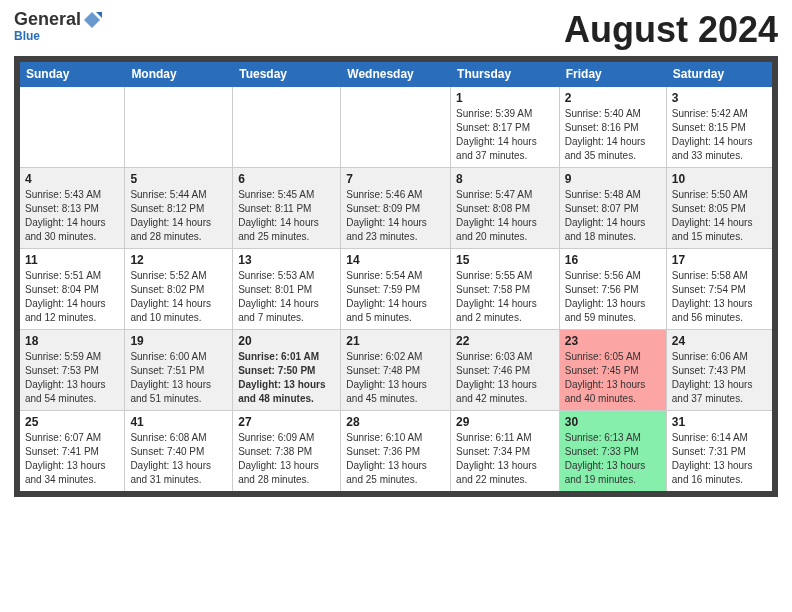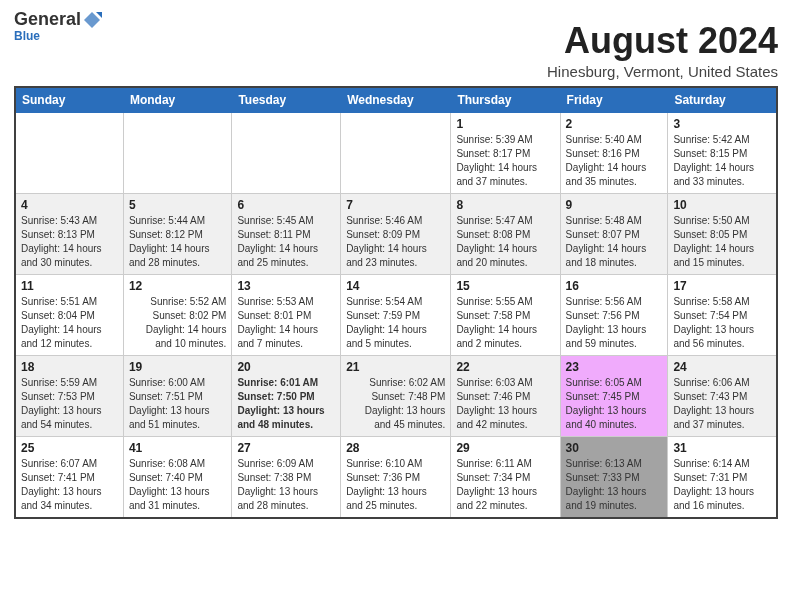--- a/index.html
+++ b/index.html
@@ -36,38 +36,37 @@
       font-size: 18px;
       font-weight: bold;
       color: #333;
     }
     .logo-blue {
       font-size: 12px;
       font-weight: bold;
       color: #2a6ebb;
     }
     .title-area {
-      text-align: right;
-      margin-top: 11px;
+      text-align: center;
     }
     .main-title {
       font-size: 36px;
       font-weight: bold;
       color: #222;
       line-height: 1.1;
     }
     .subtitle {
       font-size: 15px;
       color: #444;
       margin-top: 2px;
     }
     .calendar {
       width: 100%;
       border-collapse: collapse;
-      border: 2px solid #404040;
+      border: 6px solid #404040;
     }
     .calendar th {
       background: #2a6ebb;
       color: #fff;
       font-size: 12px;
       font-weight: bold;
       padding: 5px 6px;
       text-align: left;
       border: 1px solid #2a6ebb;
     }
@@ -112,21 +111,20 @@
           <polygon points="10,2 18,10 10,18 2,10" fill="#2a6ebb" opacity="0.7"></polygon>
           <polygon points="14,2 20,8 20,2" fill="#2a6ebb"></polygon>
         </svg>
       </div>
       <div class="logo-text">
         <span class="logo-blue">Blue</span>
       </div>
     </div>
     <div class="title-area">
       <div class="main-title">August 2024</div>
-      <div class="subtitle">Hinesburg, Vermont, United States</div>
     </div>
   </div>
 
   <table class="calendar">
     <thead>
       <tr>
 
       <th>Sunday</th>
           <th>Monday</th>
           <th>Tuesday</th>
@@ -218,21 +216,21 @@
         <tr>
           <td style="background: rgb(255, 255, 255);">
             <span class="day-num">11</span>
             <div class="day-info" style="white-space: pre-line;">Sunrise: 5:51 AM
 Sunset: 8:04 PM
 Daylight: 14 hours
 and 12 minutes.</div>
           </td>
           <td style="background: rgb(255, 255, 255);">
             <span class="day-num">12</span>
-            <div class="day-info" style="white-space: pre-line; text-align: right;">Sunrise: 5:52 AM
+            <div class="day-info" style="white-space: pre-line;">Sunrise: 5:52 AM
 Sunset: 8:02 PM
 Daylight: 14 hours
 and 10 minutes.</div>
           </td>
           <td style="background: rgb(255, 255, 255);">
             <span class="day-num">13</span>
             <div class="day-info" style="white-space: pre-line;">Sunrise: 5:53 AM
 Sunset: 8:01 PM
 Daylight: 14 hours
 and 7 minutes.</div>
@@ -283,33 +281,33 @@
           </td>
           <td style="background: rgb(240, 240, 240);">
             <span class="day-num">20</span>
             <div class="day-info" style="white-space: pre-line; font-weight: bold;">Sunrise: 6:01 AM
 Sunset: 7:50 PM
 Daylight: 13 hours
 and 48 minutes.</div>
           </td>
           <td style="background: rgb(240, 240, 240);">
             <span class="day-num">21</span>
-            <div class="day-info" style="white-space: pre-line; text-align: right;">Sunrise: 6:02 AM
+            <div class="day-info" style="white-space: pre-line;">Sunrise: 6:02 AM
 Sunset: 7:48 PM
 Daylight: 13 hours
 and 45 minutes.</div>
           </td>
           <td style="background: rgb(240, 240, 240);">
             <span class="day-num">22</span>
             <div class="day-info" style="white-space: pre-line;">Sunrise: 6:03 AM
 Sunset: 7:46 PM
 Daylight: 13 hours
 and 42 minutes.</div>
           </td>
-          <td style="background: #f0abfc;">
+          <td style="background: #fca5a5;">
             <span class="day-num">23</span>
             <div class="day-info" style="white-space: pre-line;">Sunrise: 6:05 AM
 Sunset: 7:45 PM
 Daylight: 13 hours
 and 40 minutes.</div>
           </td>
           <td style="background: rgb(240, 240, 240);">
             <span class="day-num">24</span>
             <div class="day-info" style="white-space: pre-line;">Sunrise: 6:06 AM
 Sunset: 7:43 PM
@@ -346,21 +344,21 @@
 Daylight: 13 hours
 and 25 minutes.</div>
           </td>
           <td style="background: rgb(255, 255, 255);">
             <span class="day-num">29</span>
             <div class="day-info" style="white-space: pre-line;">Sunrise: 6:11 AM
 Sunset: 7:34 PM
 Daylight: 13 hours
 and 22 minutes.</div>
           </td>
-          <td style="background: #a3a3a3;">
+          <td style="background: #86efac;">
             <span class="day-num">30</span>
             <div class="day-info" style="white-space: pre-line;">Sunrise: 6:13 AM
 Sunset: 7:33 PM
 Daylight: 13 hours
 and 19 minutes.</div>
           </td>
           <td style="background: rgb(255, 255, 255);">
             <span class="day-num">31</span>
             <div class="day-info" style="white-space: pre-line;">Sunrise: 6:14 AM
 Sunset: 7:31 PM

